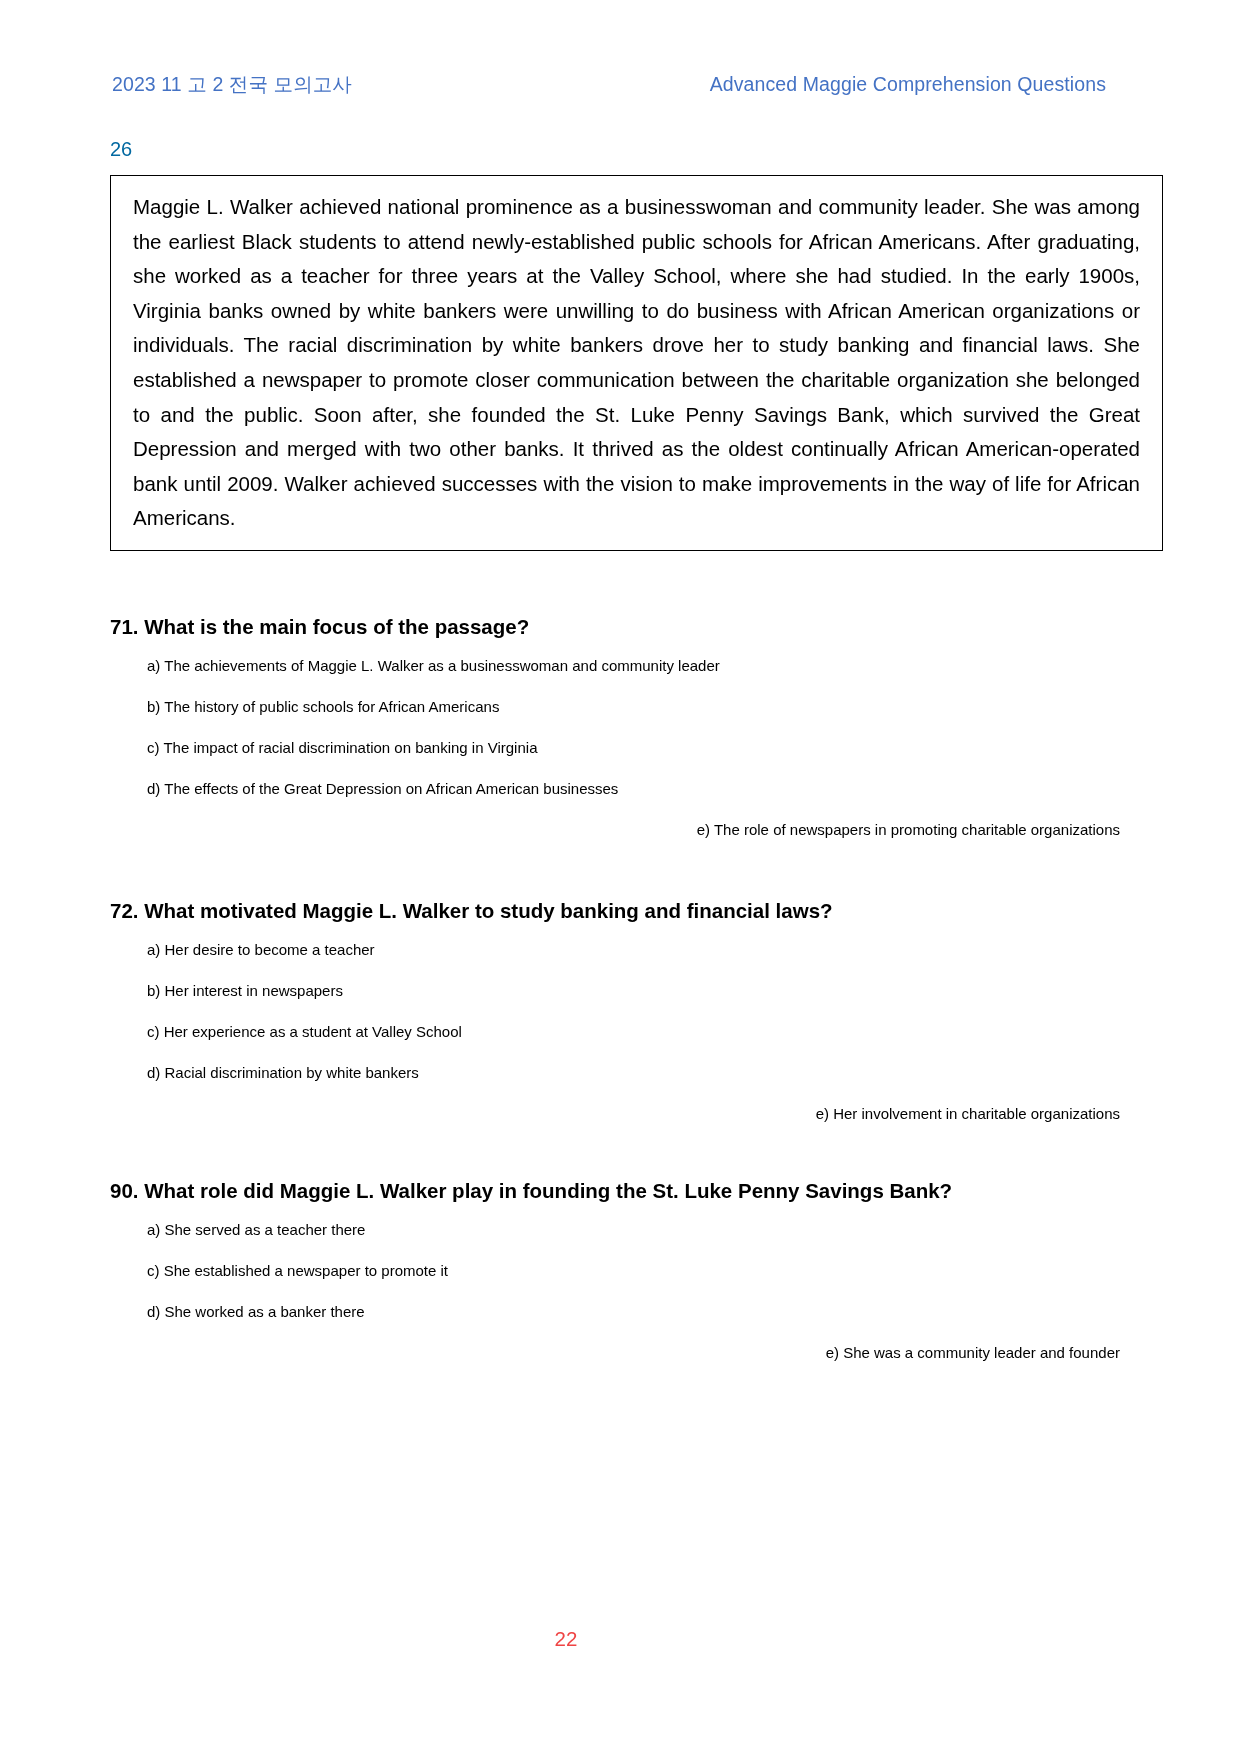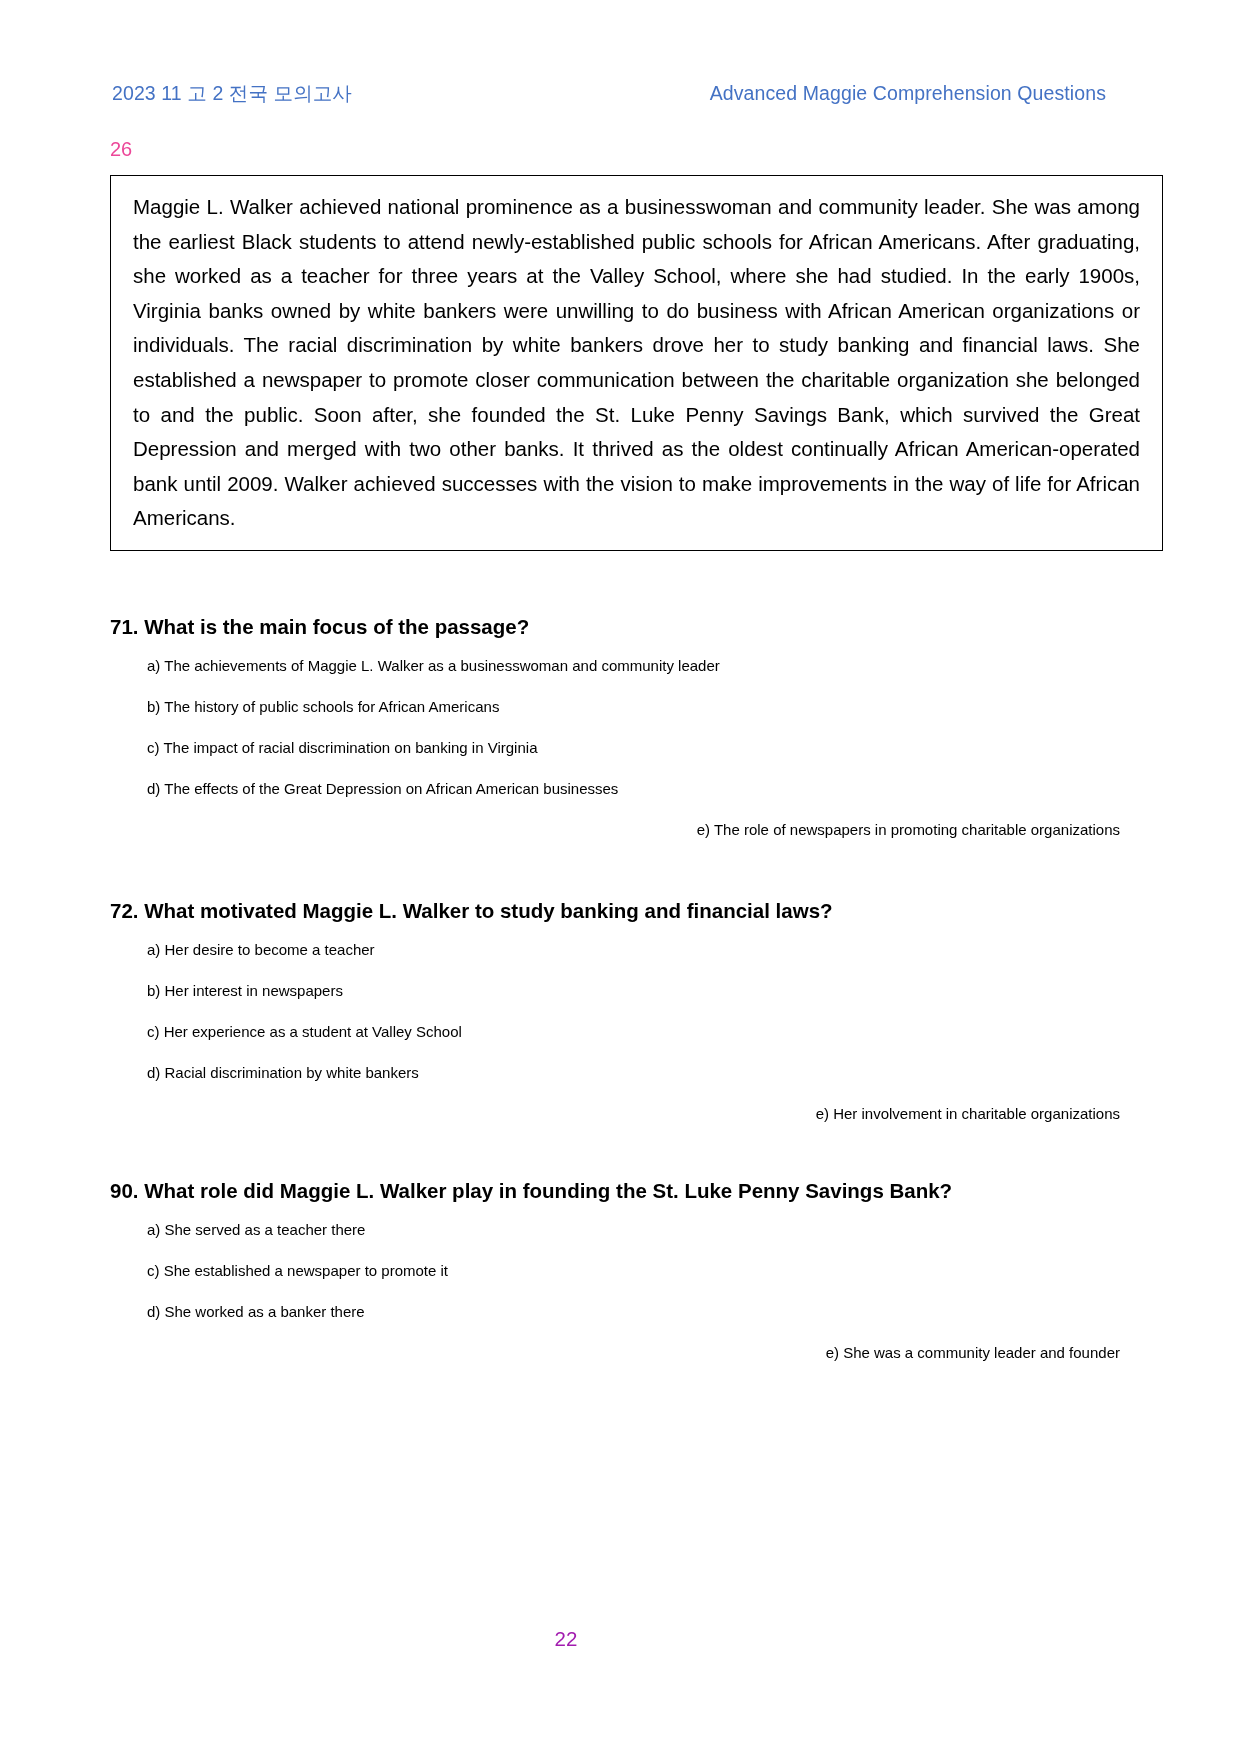--- a/index.html
+++ b/index.html
@@ -20,21 +20,21 @@
     width: 1240px;
     height: 1754px;
     box-sizing: border-box;
     padding: 0;
   }
 
   
   .header {
     position: absolute;
     left: 112px;
-    top: 80px;
+    top: 71px;
     width: 1008px;
     display: flex;
     justify-content: space-between;
     align-items: baseline;
     font-size: 19.5px;
     color: #4472c4;
     letter-spacing: 0.1px;
   }
   .header-left {
     white-space: nowrap;
@@ -43,21 +43,21 @@
     white-space: nowrap;
     padding-right: 14px;
   }
 
   
   .item-number {
     position: absolute;
     left: 110px;
     top: 138px;
     font-size: 20px;
-    color: #ec4899;
+    color: #0369a1;
   }
 
   
   .passage-box {
     position: absolute;
     left: 110px;
     top: 175px;
     width: 1053px;
     box-sizing: border-box;
     border: 1.4px solid #000000;
@@ -115,21 +115,21 @@
   #q-72 { margin-bottom: 50px; }
 
   
   .footer {
     position: absolute;
     left: 0;
     top: 1627px;
     width: 1132px;
     text-align: center;
     font-size: 20.5px;
-    color: #a21caf;
+    color: #ef4444;
   }
 </style>
 </head>
 <body>
 
 <div class="page">
 
   <div class="header">
     <span class="header-left">2023 11 고 2 전국 모의고사</span>
     <span class="header-right">Advanced Maggie Comprehension Questions</span>

